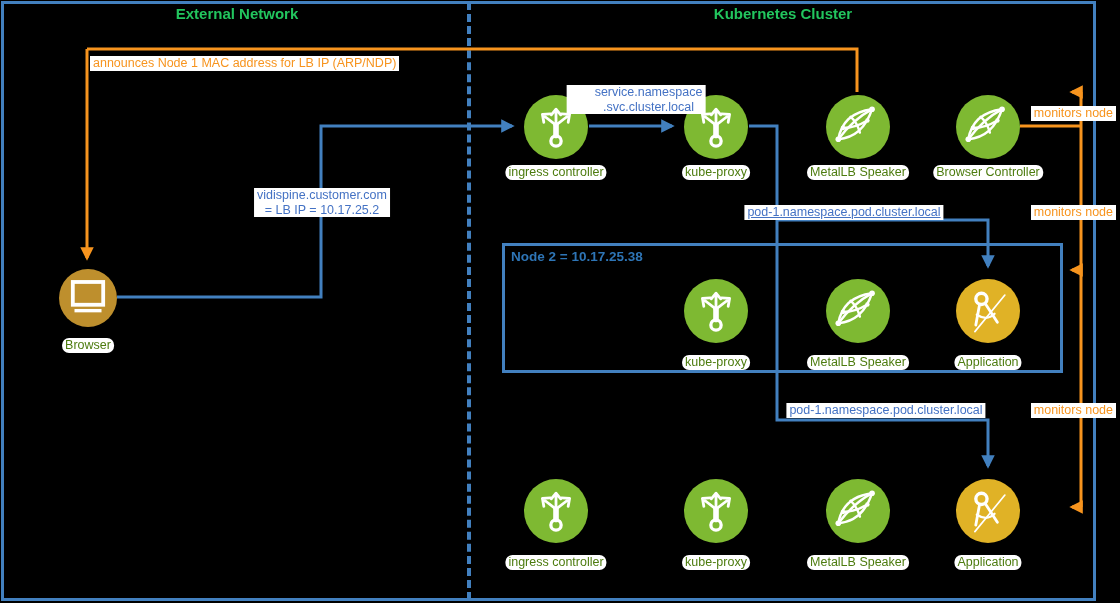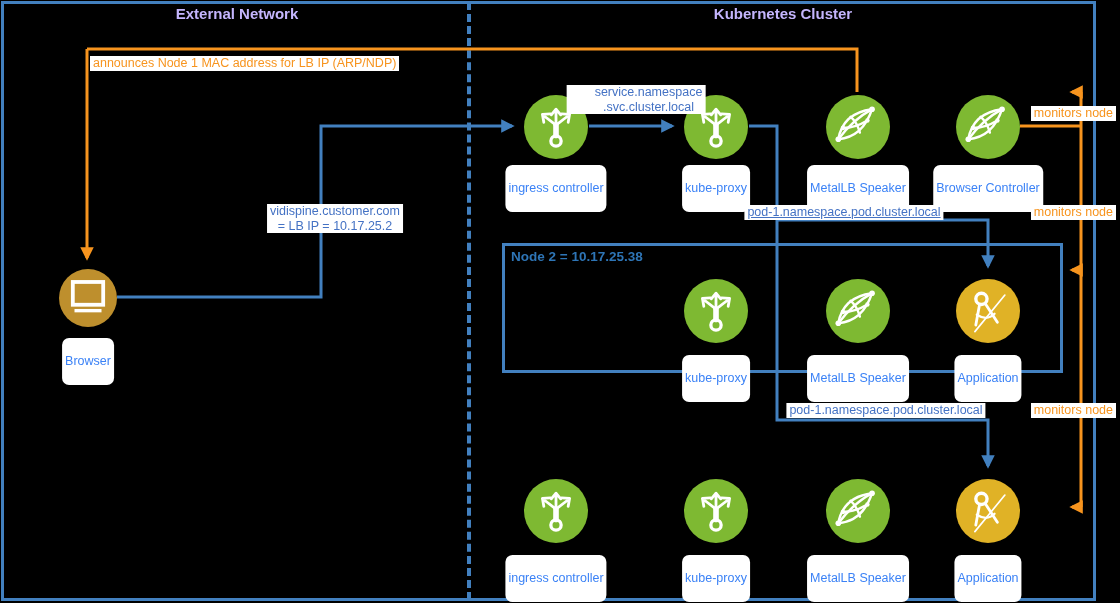--- a/index.html
+++ b/index.html
@@ -3,32 +3,32 @@
 <meta charset="utf-8">
 <style>
   html,body{margin:0;padding:0;background:#000;}
   #canvas{position:relative;width:1120px;height:603px;background:#000;overflow:hidden;
           font-family:"Liberation Sans", sans-serif;}
   .outer-box{position:absolute;left:1px;top:1px;width:1089px;height:594px;
              border:3px solid #4280BF;z-index:1;}
   .divider{position:absolute;left:467px;top:2px;width:0;height:598px;
            border-left:4px dashed #4280BF;z-index:1;}
   .section-title{position:absolute;top:5px;transform:translateX(-50%);
-                 color:#c4b5fd;font-size:15px;font-weight:bold;z-index:3;white-space:nowrap;}
+                 color:#22c55e;font-size:15px;font-weight:bold;z-index:3;white-space:nowrap;}
   .node-box{position:absolute;left:502px;width:555px;border:3px solid #4280BF;z-index:1;}
   .node-title{position:absolute;left:6px;top:3px;color:#2E75B6;font-size:13.5px;
               font-weight:bold;white-space:nowrap;}
   #wires{position:absolute;left:0;top:0;z-index:2;}
   .circle{position:absolute;width:64px;height:64px;border-radius:50%;z-index:3;
           display:flex;align-items:center;justify-content:center;}
   .green{background:#7EB932;}
   .gold{background:#E0B226;}
   .bgold{background:#BE8F2D;}
-  .clabel{position:absolute;transform:translateX(-50%);background:#fff;color:#3b82f6;
-          font-size:12.5px;line-height:15px;padding:16px 3px;white-space:nowrap;z-index:4;border-radius:7px;}
+  .clabel{position:absolute;transform:translateX(-50%);background:#fff;color:#4d7c0f;
+          font-size:12.5px;line-height:15px;padding:0 3px;white-space:nowrap;z-index:4;border-radius:7px;}
   .flabel{position:absolute;background:#fff;font-size:12.5px;line-height:14.5px;
           padding:0 3px;white-space:nowrap;z-index:4;}
   .flabel.blue{color:#4472C4;}
   .flabel.orange{color:#F7941E;text-align:right;}
   .center{transform:translateX(-50%);text-align:center;}
 </style>
 </head>
 <body>
 
 <div id="canvas">
@@ -173,21 +173,21 @@
     <svg width="60" height="60" viewBox="0 0 64 64">
         <use href="#icon-compass"></use>
       </svg>
   </div>
   <div class="clabel" style="left:556px;top:555px;">ingress controller</div>
   <div class="clabel" style="left:716px;top:555px;">kube-proxy</div>
   <div class="clabel" style="left:858px;top:555px;">MetalLB Speaker</div>
   <div class="clabel" style="left:988px;top:555px;">Application</div>
 
   <div class="flabel orange" style="left:90px;top:56px;">announces Node 1 MAC address for LB IP (ARP/NDP)</div>
-  <div class="flabel blue center" style="left:322px;top:204px;margin-left:13px;">
+  <div class="flabel blue center" style="left:322px;top:188px;">
     <div>vidispine.customer.com</div>
     <div>= LB IP = 10.17.25.2</div>
   </div>
   <div class="flabel blue center" style="left:636px;top:85px;padding-left:28px;">
     <div>service.namespace</div>
     <div>.svc.cluster.local</div>
   </div>
   <div class="flabel blue center" style="left:844px;top:205px;text-decoration:underline;">pod-1.namespace.pod.cluster.local</div>
   <div class="flabel blue center" style="left:886px;top:403px;">pod-1.namespace.pod.cluster.local</div>
   <div class="flabel orange" style="right:4px;top:106px;">monitors node</div>

